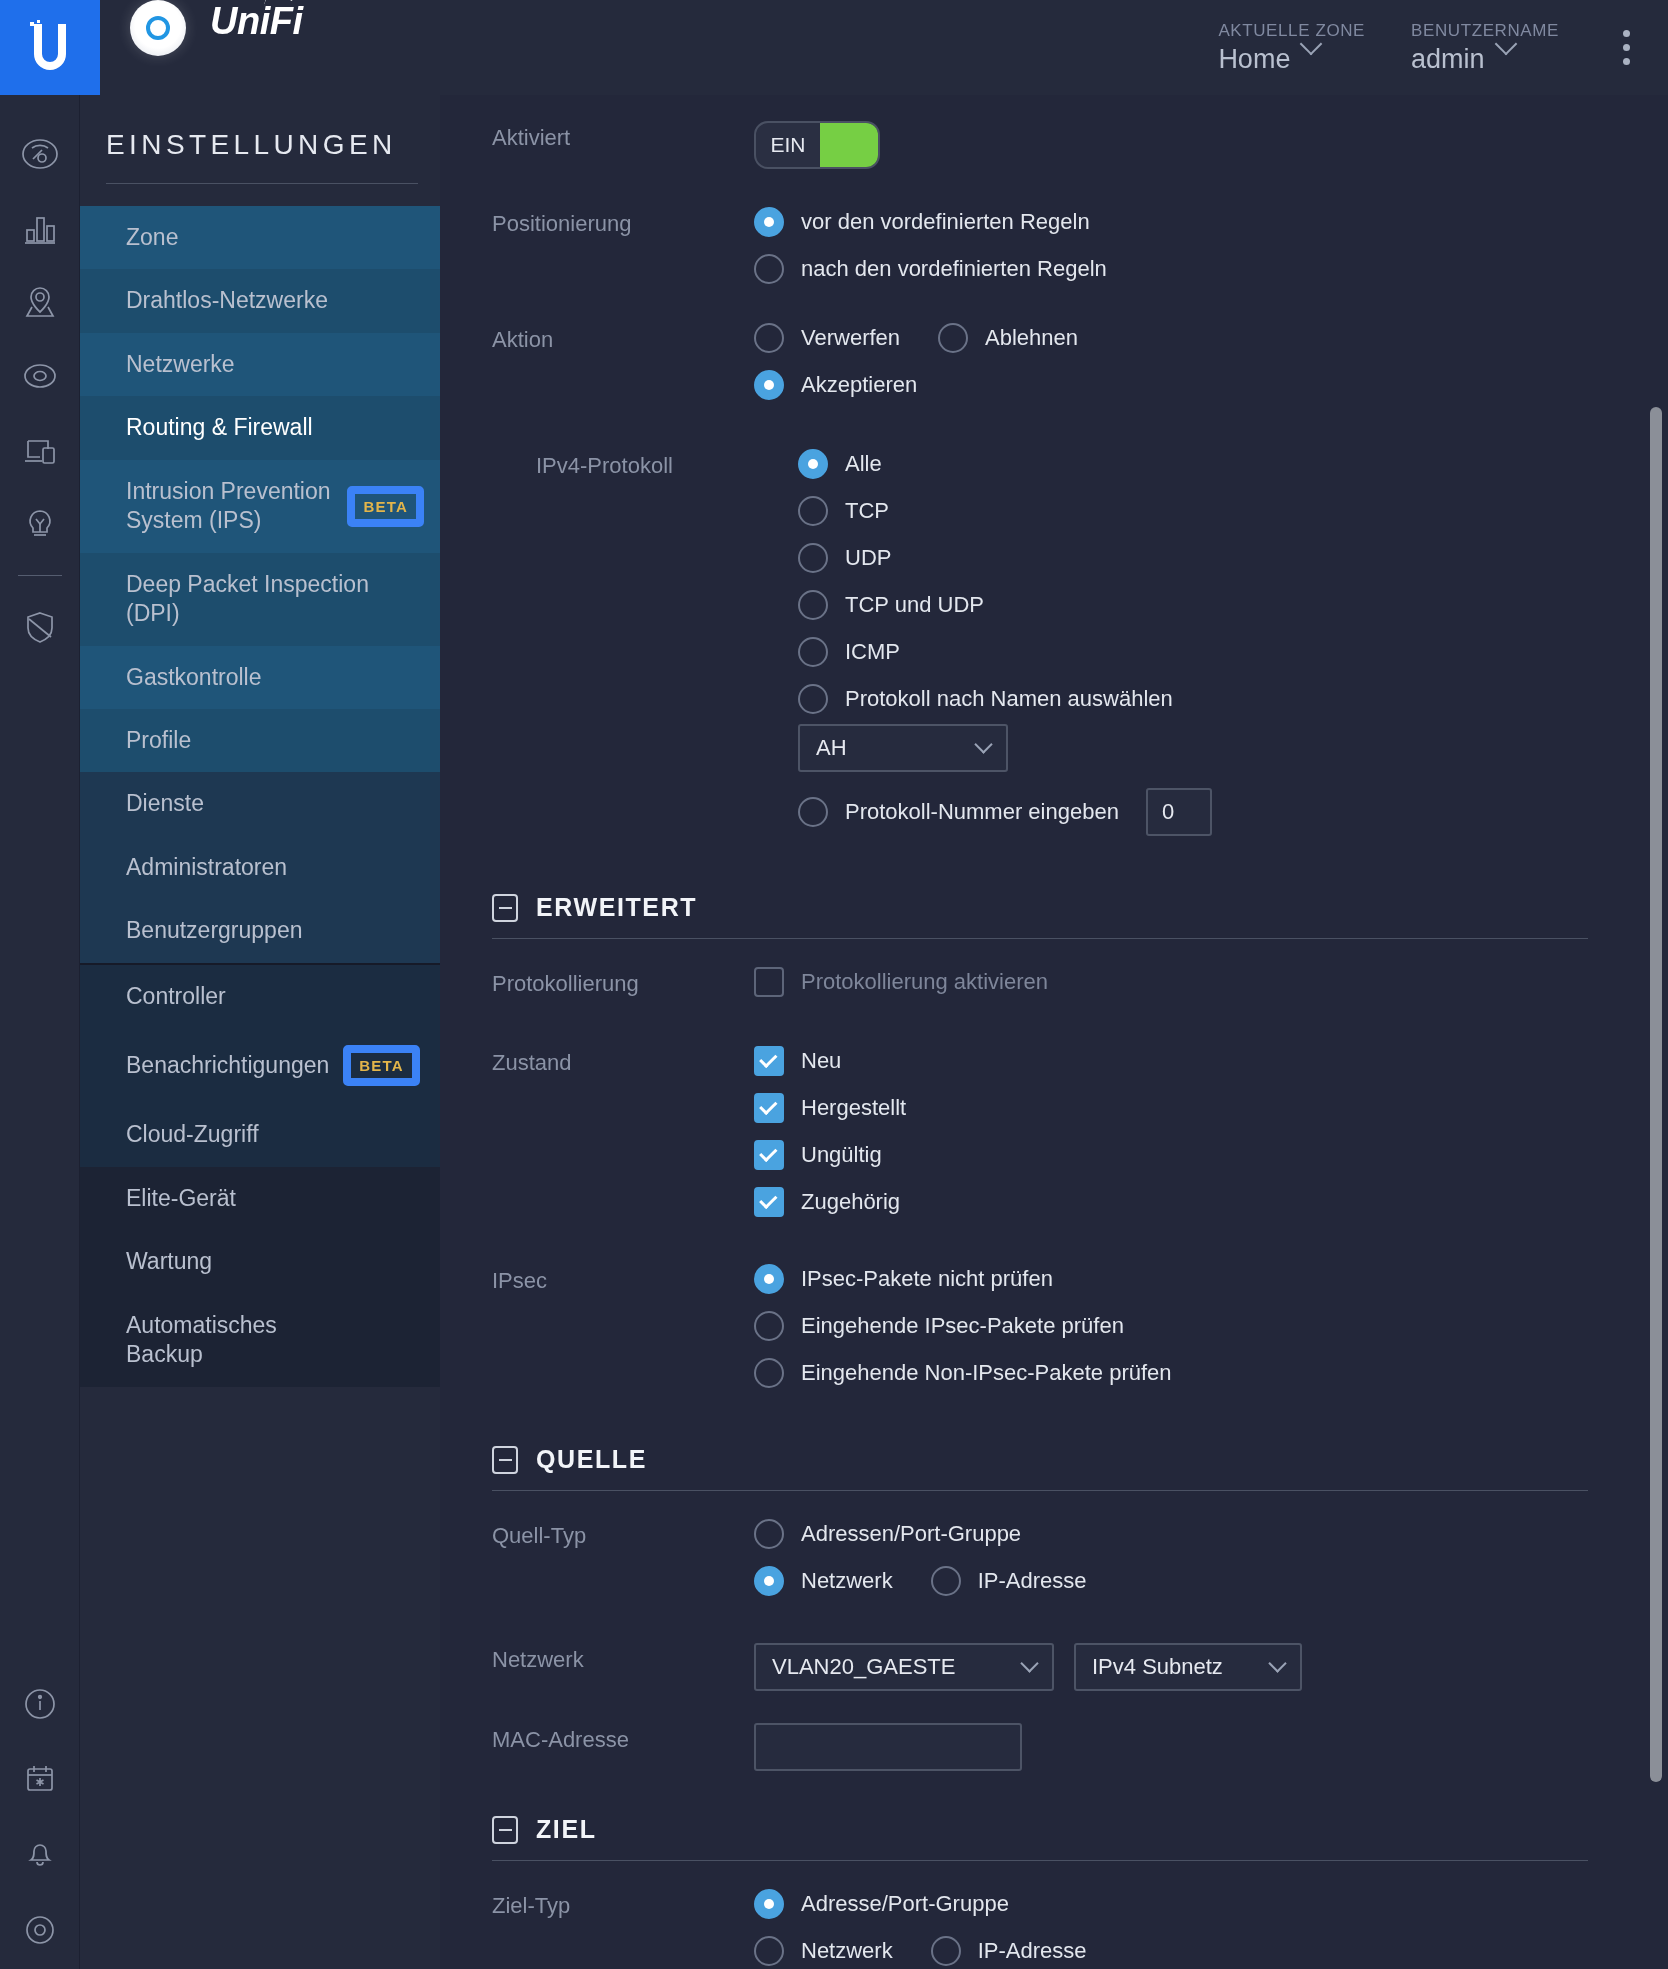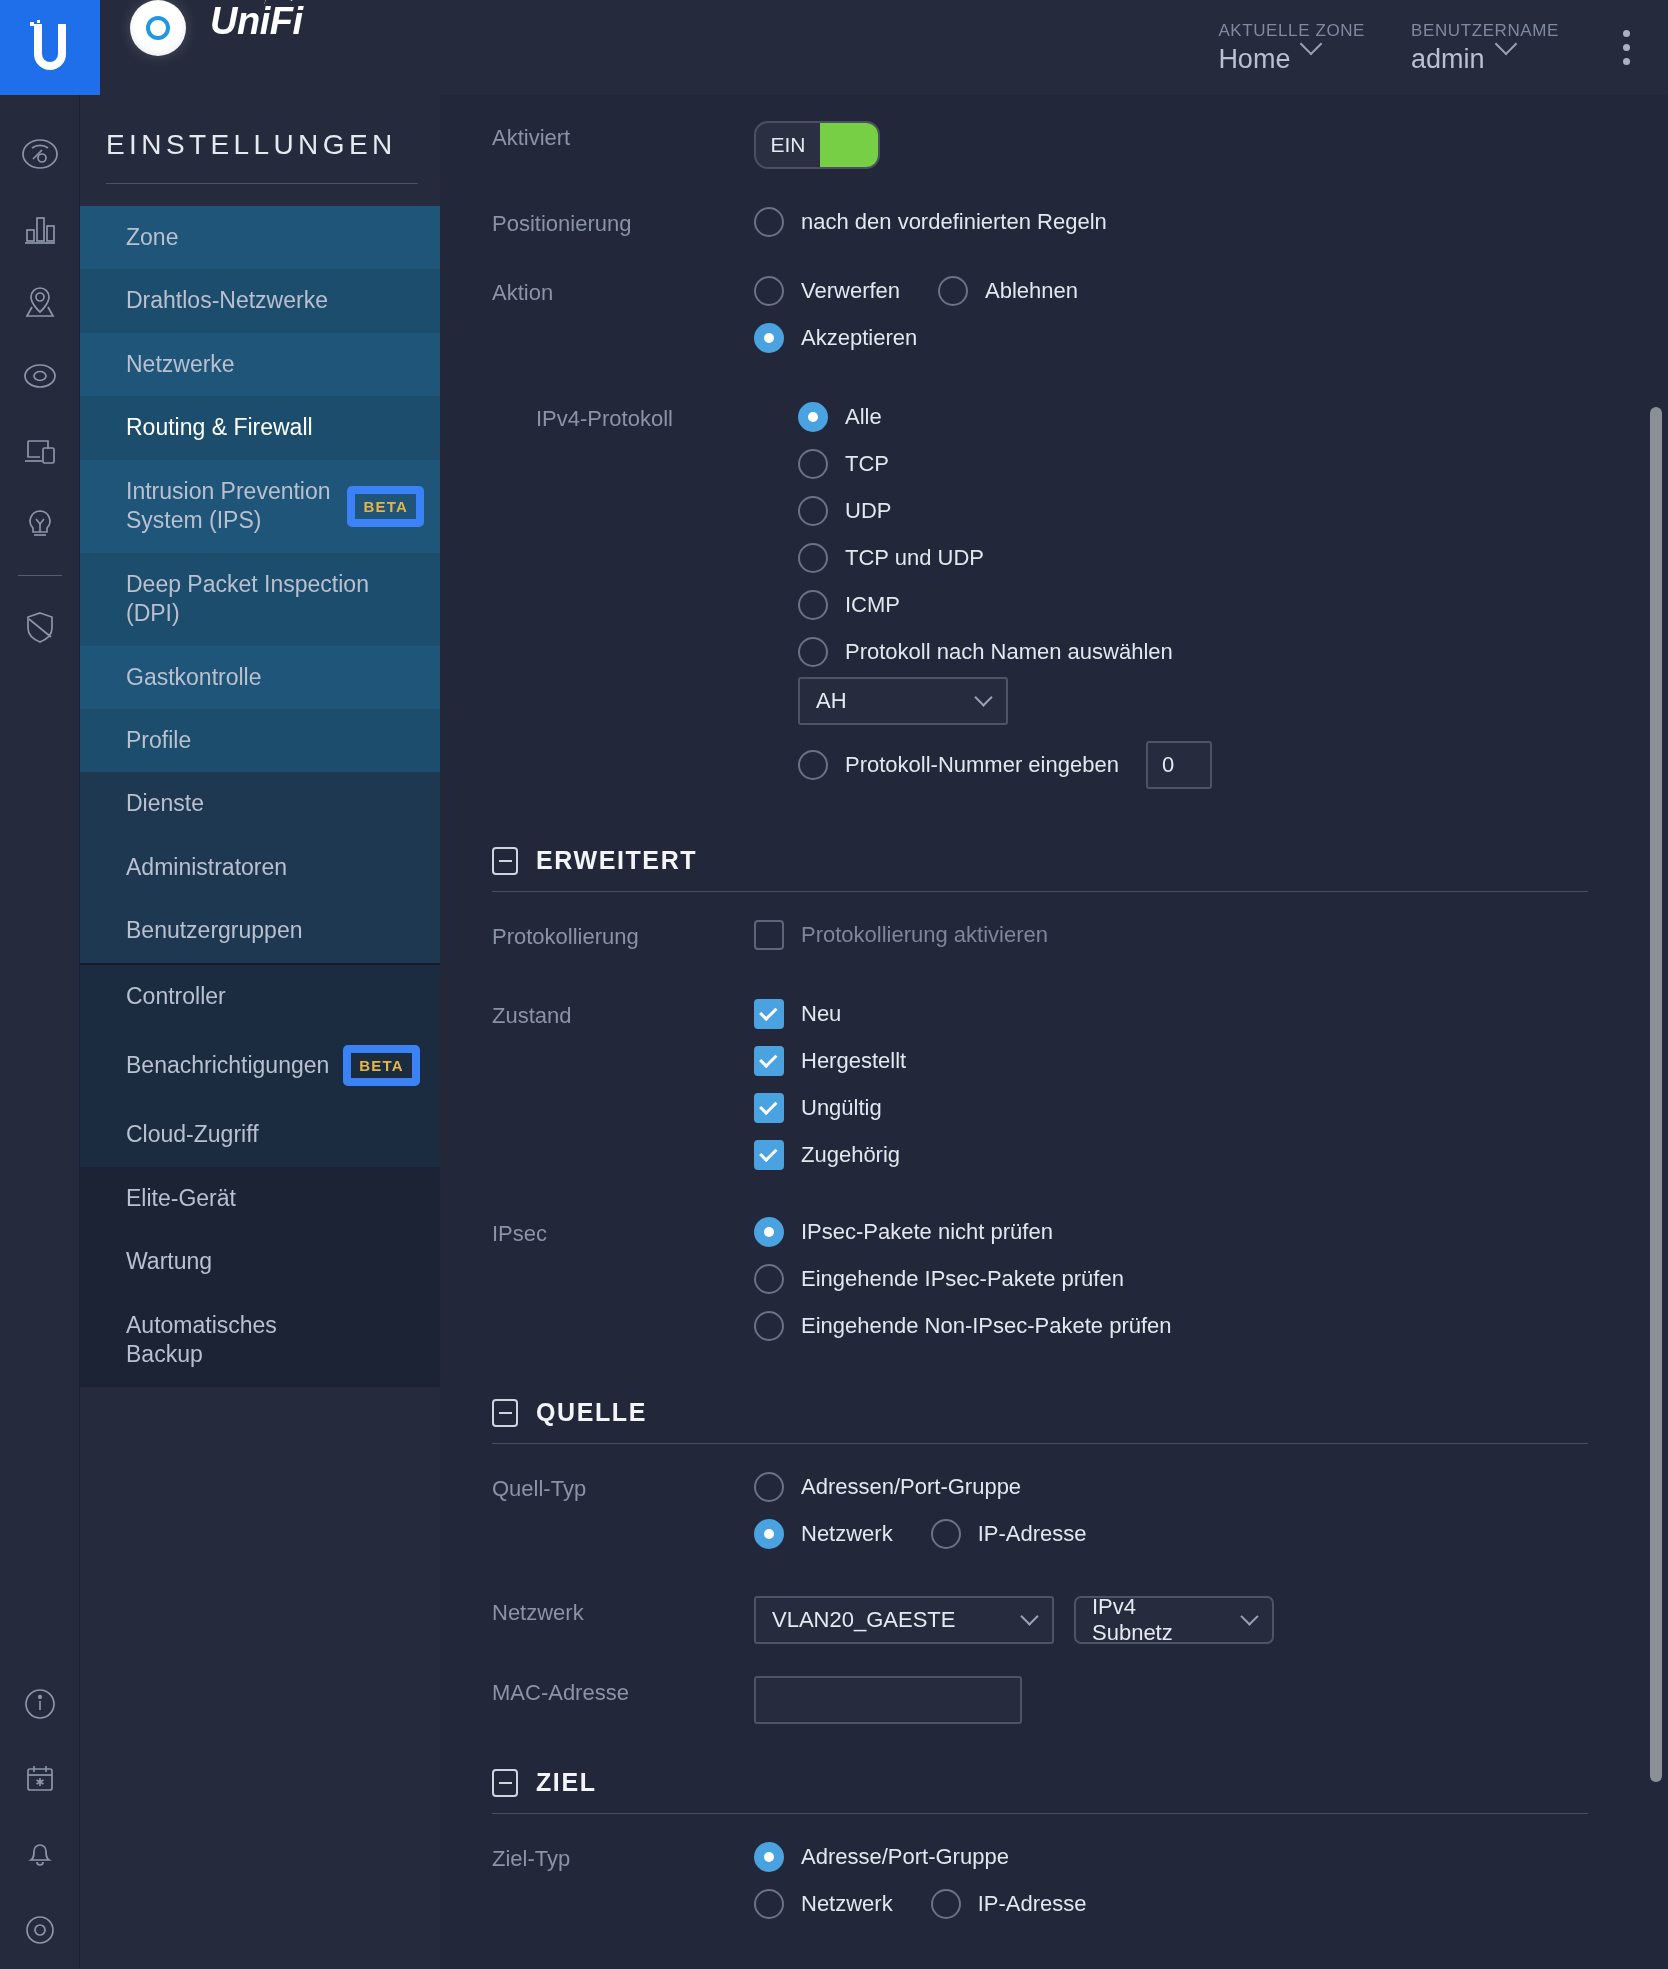--- a/index.html
+++ b/index.html
@@ -410,20 +410,24 @@
           <span class="t-txt">EIN</span>
           <span class="t-knob"></span>
         </div>
       </div>
     </div>
 
     <div class="row" style="padding-top:38px;">
       <div class="lbl">Positionierung</div>
       <div class="ctl">
         <div class="opt">
+          <span class="radio on"></span>
+          <span class="opt-txt">vor den vordefinierten Regeln</span>
+        </div>
+        <div class="opt">
           <span class="radio"></span>
           <span class="opt-txt">nach den vordefinierten Regeln</span>
         </div>
       </div>
     </div>
 
     <div class="row" style="padding-top:22px;">
       <div class="lbl">Aktion</div>
       <div class="ctl">
         <div class="opt-inline">
@@ -564,21 +568,21 @@
       </div>
     </div>
 
     <div class="row" style="padding-top:30px;">
       <div class="lbl">Netzwerk</div>
       <div class="ctl" style="display:flex; gap:20px;">
         <div class="sel" style="width:300px;">
           <span>VLAN20_GAESTE</span>
           <span class="cv"></span>
         </div>
-        <div class="sel" style="width:200px;border-radius:7px;">
+        <div class="sel" style="width:228px;">
           <span>IPv4 Subnetz</span>
           <span class="cv"></span>
         </div>
       </div>
     </div>
 
     <div class="row" style="padding-top:32px;">
       <div class="lbl">MAC-Adresse</div>
       <div class="ctl">
         <span class="txtin" style="width:268px;"></span>

